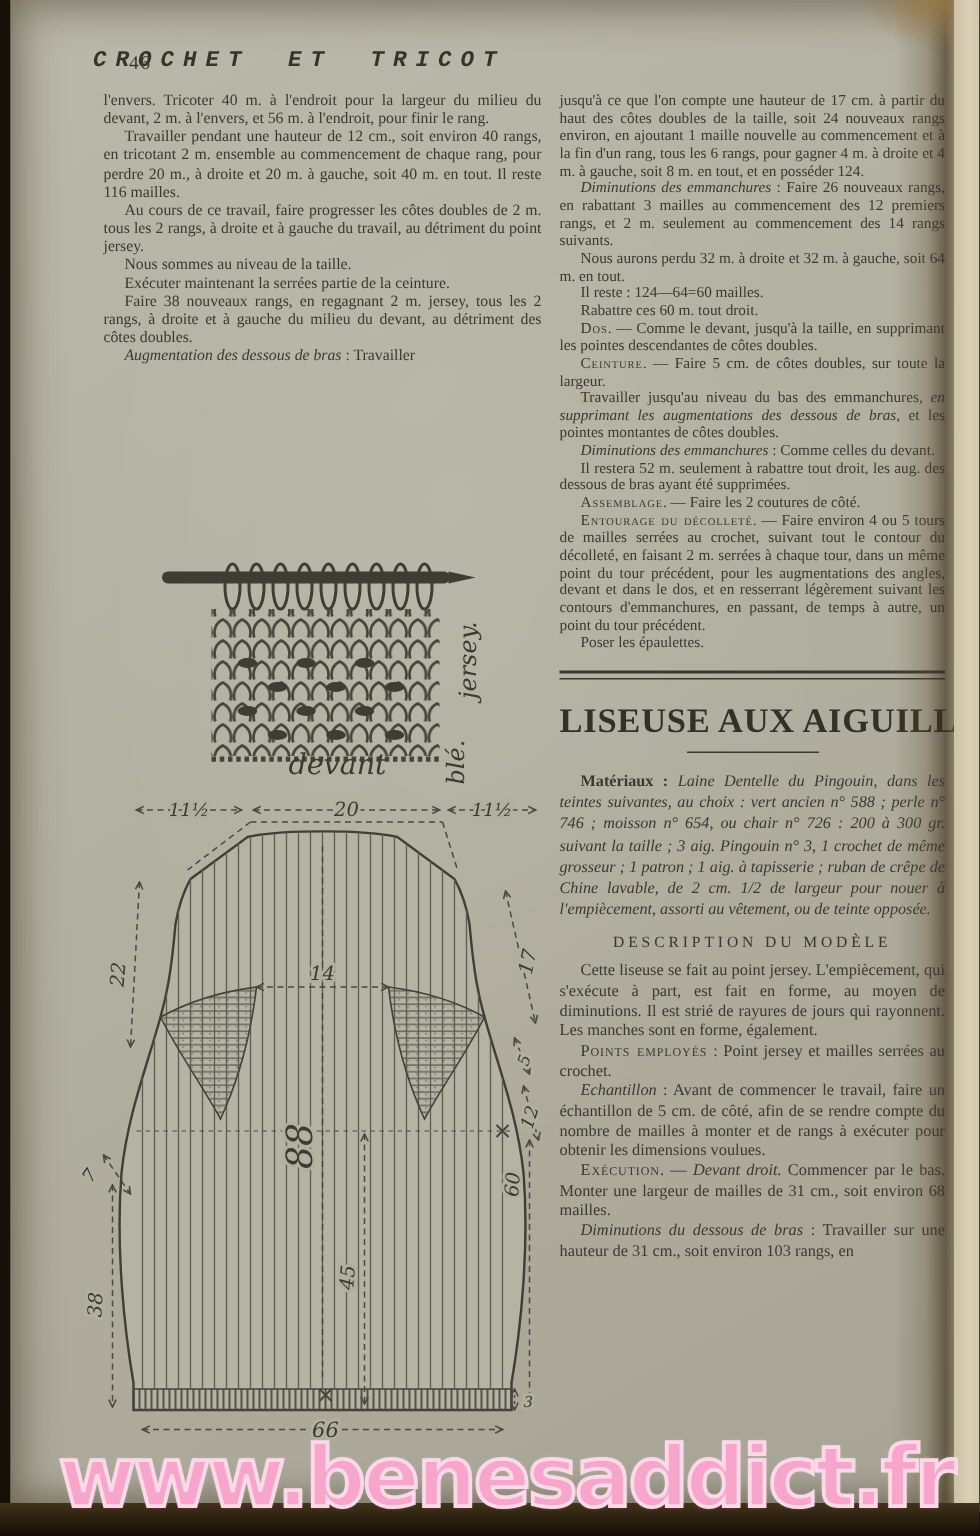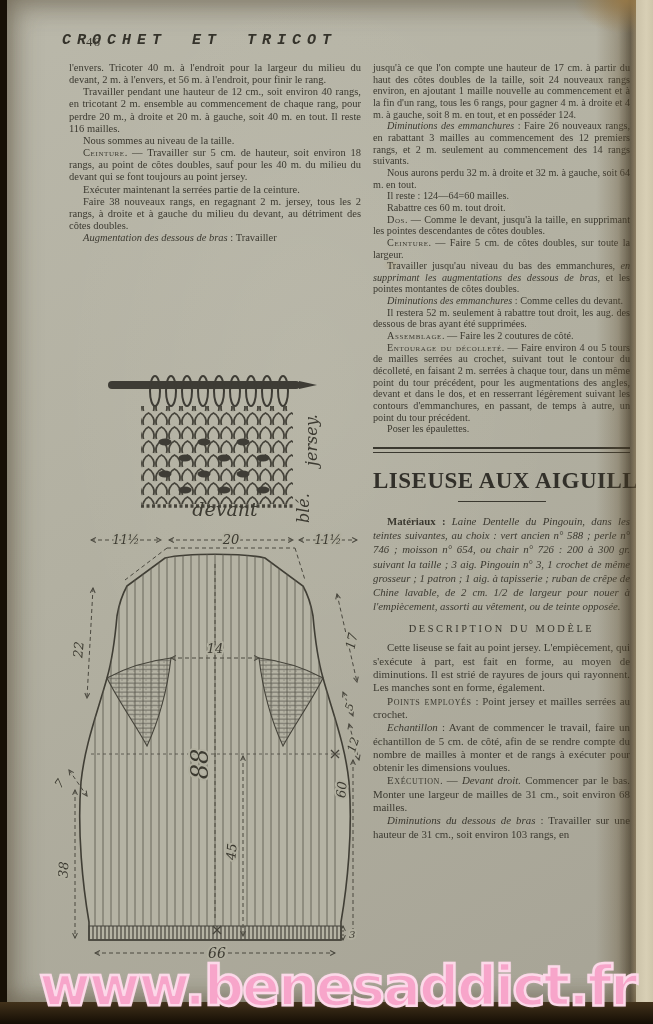--- a/index.html
+++ b/index.html
@@ -89,22 +89,22 @@
 <div class="page">
 
   <div class="header">
     <span class="pageno">46</span>
     <div class="ptitle">CROCHET ET TRICOT</div>
   </div>
 
   <div class="col col-left">
       <p class="par noindent"><span>l'envers. Tricoter 40 m. à l'endroit pour la largeur du milieu du devant, 2 m. à l'envers, et 56 m. à l'endroit, pour finir le rang.</span></p>
       <p class="par"><span>Travailler pendant une hauteur de 12 cm., soit environ 40 rangs, en tricotant 2 m. ensemble au commencement de chaque rang, pour perdre 20 m., à droite et 20 m. à gauche, soit 40 m. en tout. Il reste 116 mailles.</span></p>
+      <p class="par"><span>Au cours de ce travail, faire progresser les côtes doubles de 2 m. tous les 2 rangs, à droite et à gauche du travail, au détriment du point jersey.</span></p>
       <p class="par"><span>Nous sommes au niveau de la taille.</span></p>
-      <p class="par"><span class="sc">Ceinture</span><span>. — Travailler sur 5 cm. de hauteur, soit environ 18 rangs, au point de côtes doubles, sauf pour les 40 m. du milieu du devant qui se font toujours au point jersey.</span></p>
       <p class="par"><span>Exécuter maintenant la serrées partie de la ceinture.</span></p>
       <p class="par"><span>Faire 38 nouveaux rangs, en regagnant 2 m. jersey, tous les 2 rangs, à droite et à gauche du milieu du devant, au détriment des côtes doubles.</span></p>
       <p class="par"><span class="it">Augmentation des dessous de bras</span><span> : Travailler</span></p>
     </div>
 
   <svg class="fig stitch-fig" width="230" height="158" viewBox="0 0 230 158">
     <defs>
       <pattern id="knit" width="13" height="14" patternUnits="userSpaceOnUse">
         <path d="M1.5,13 C0,8 2,3 6.5,1 C11,3 13,8 11.5,13" fill="none" stroke="#45433a" stroke-width="1.8"></path>
       </pattern>

